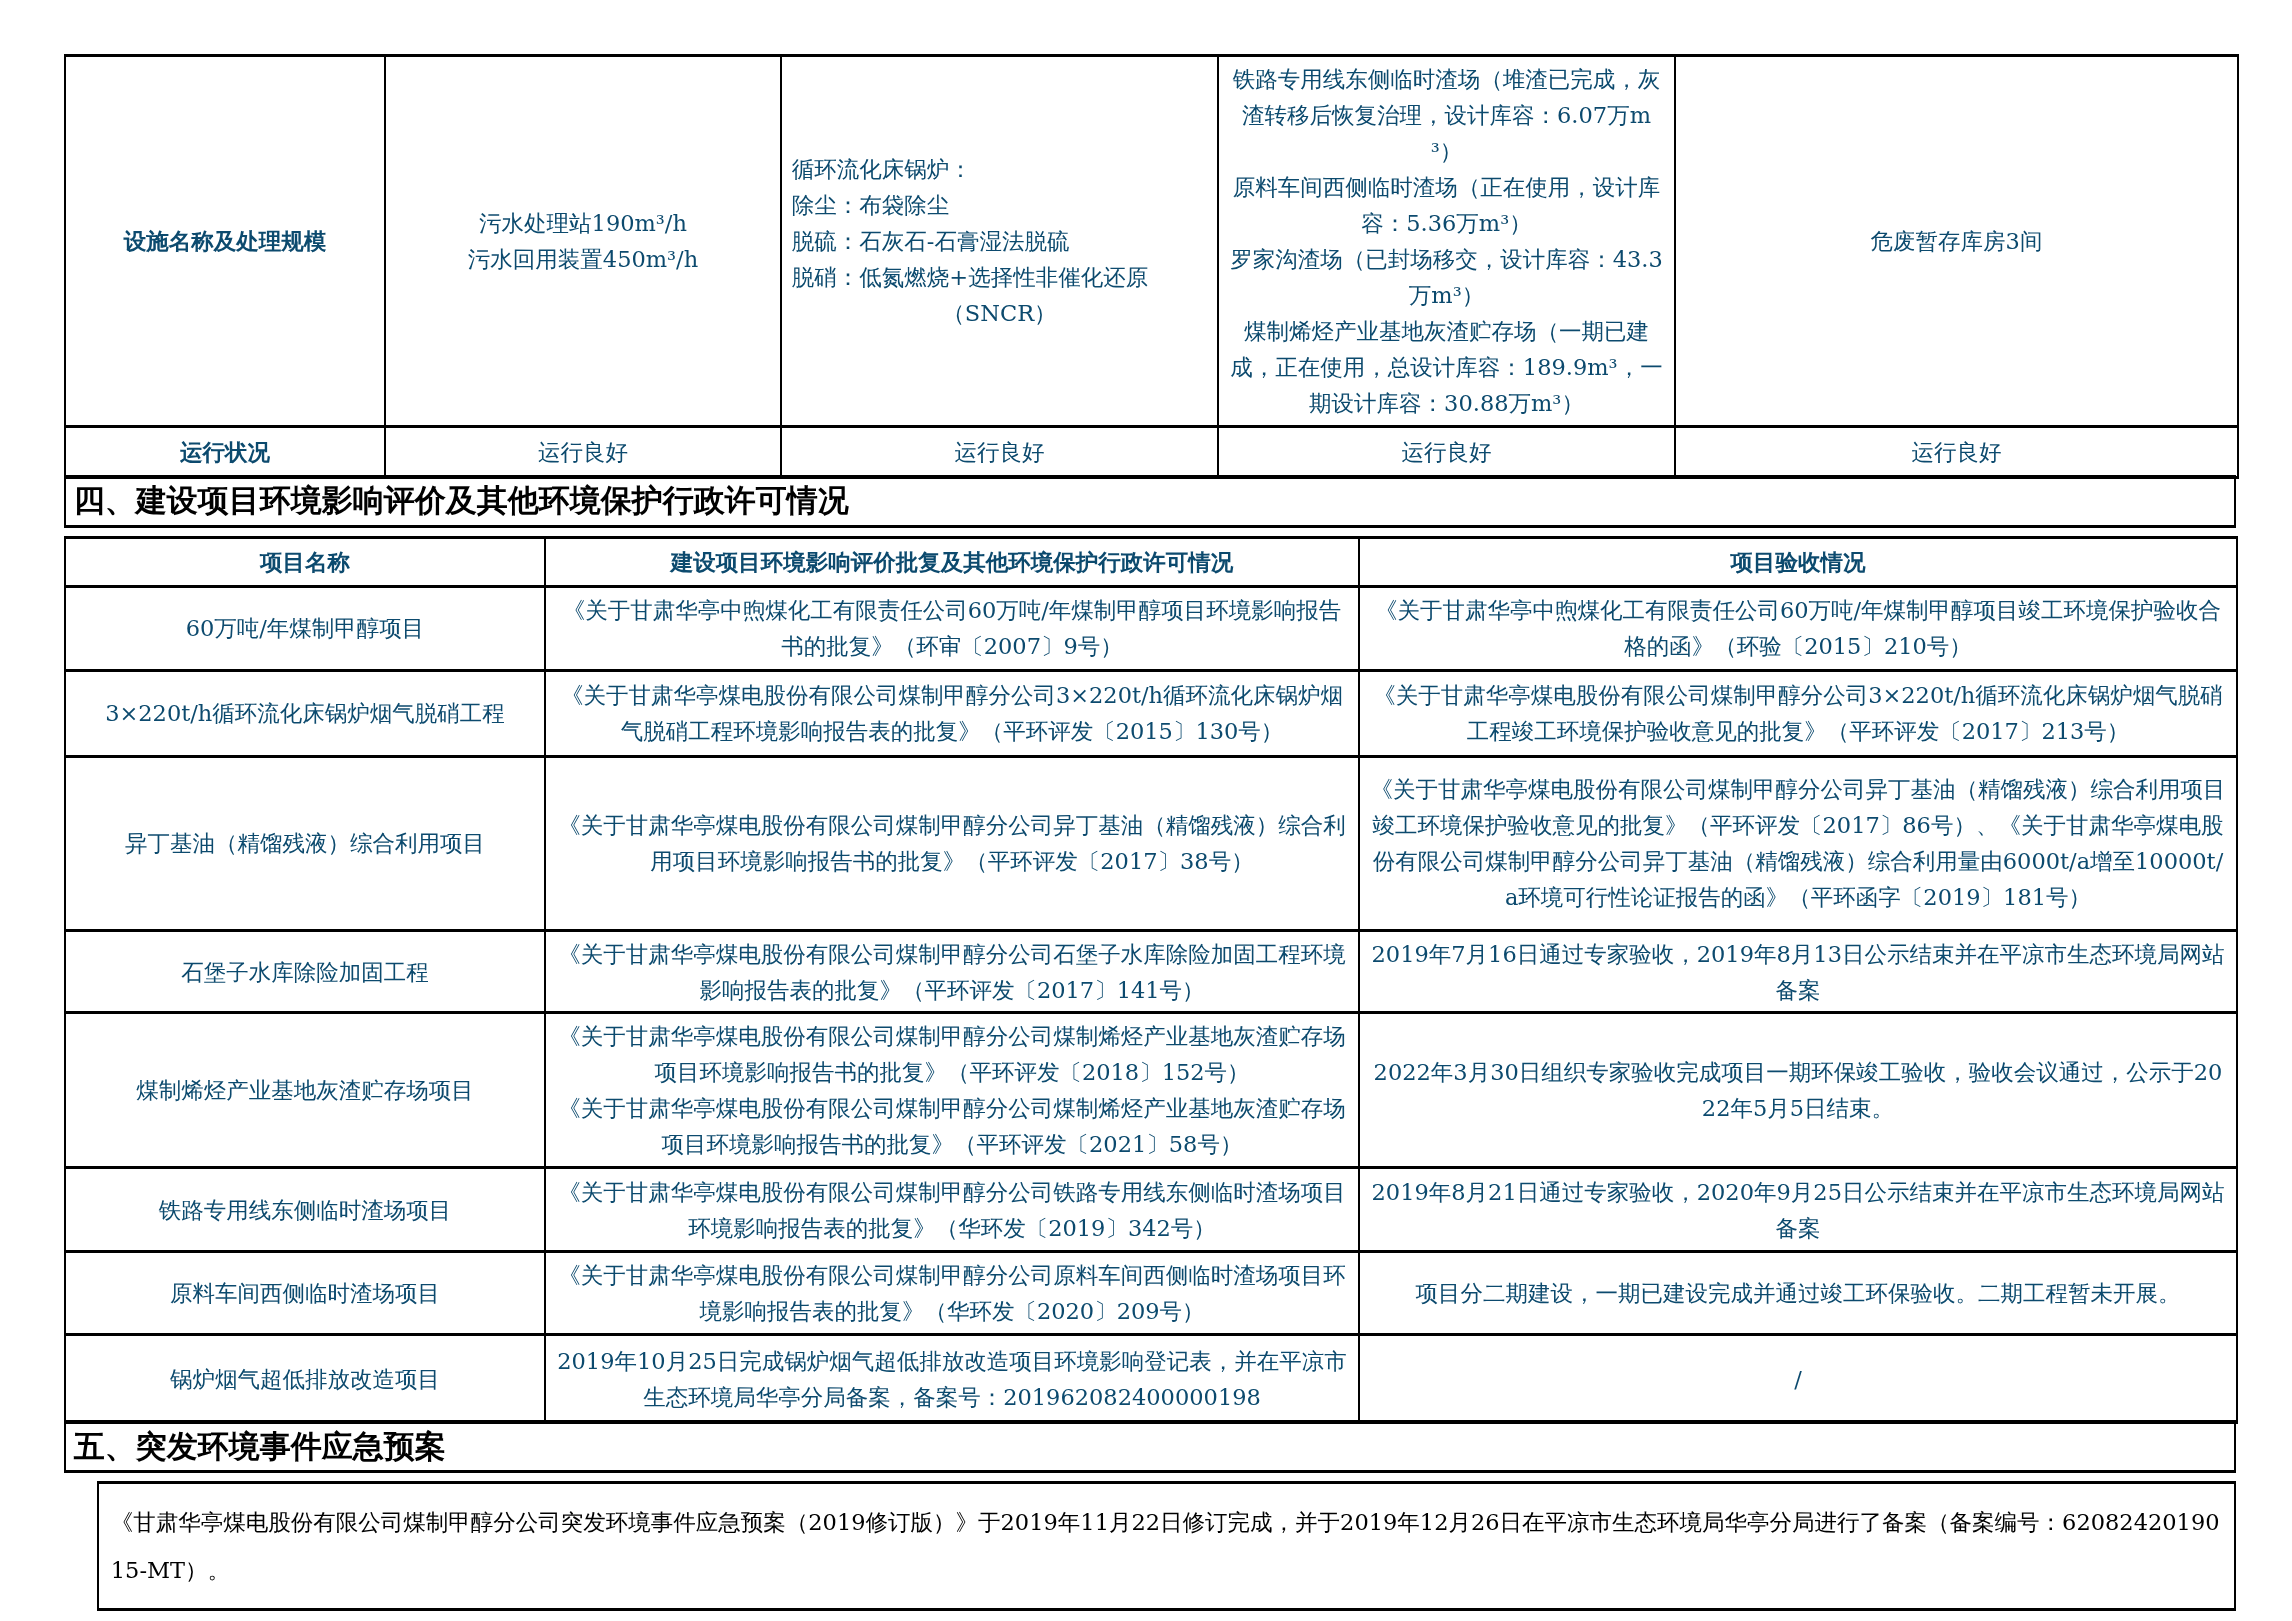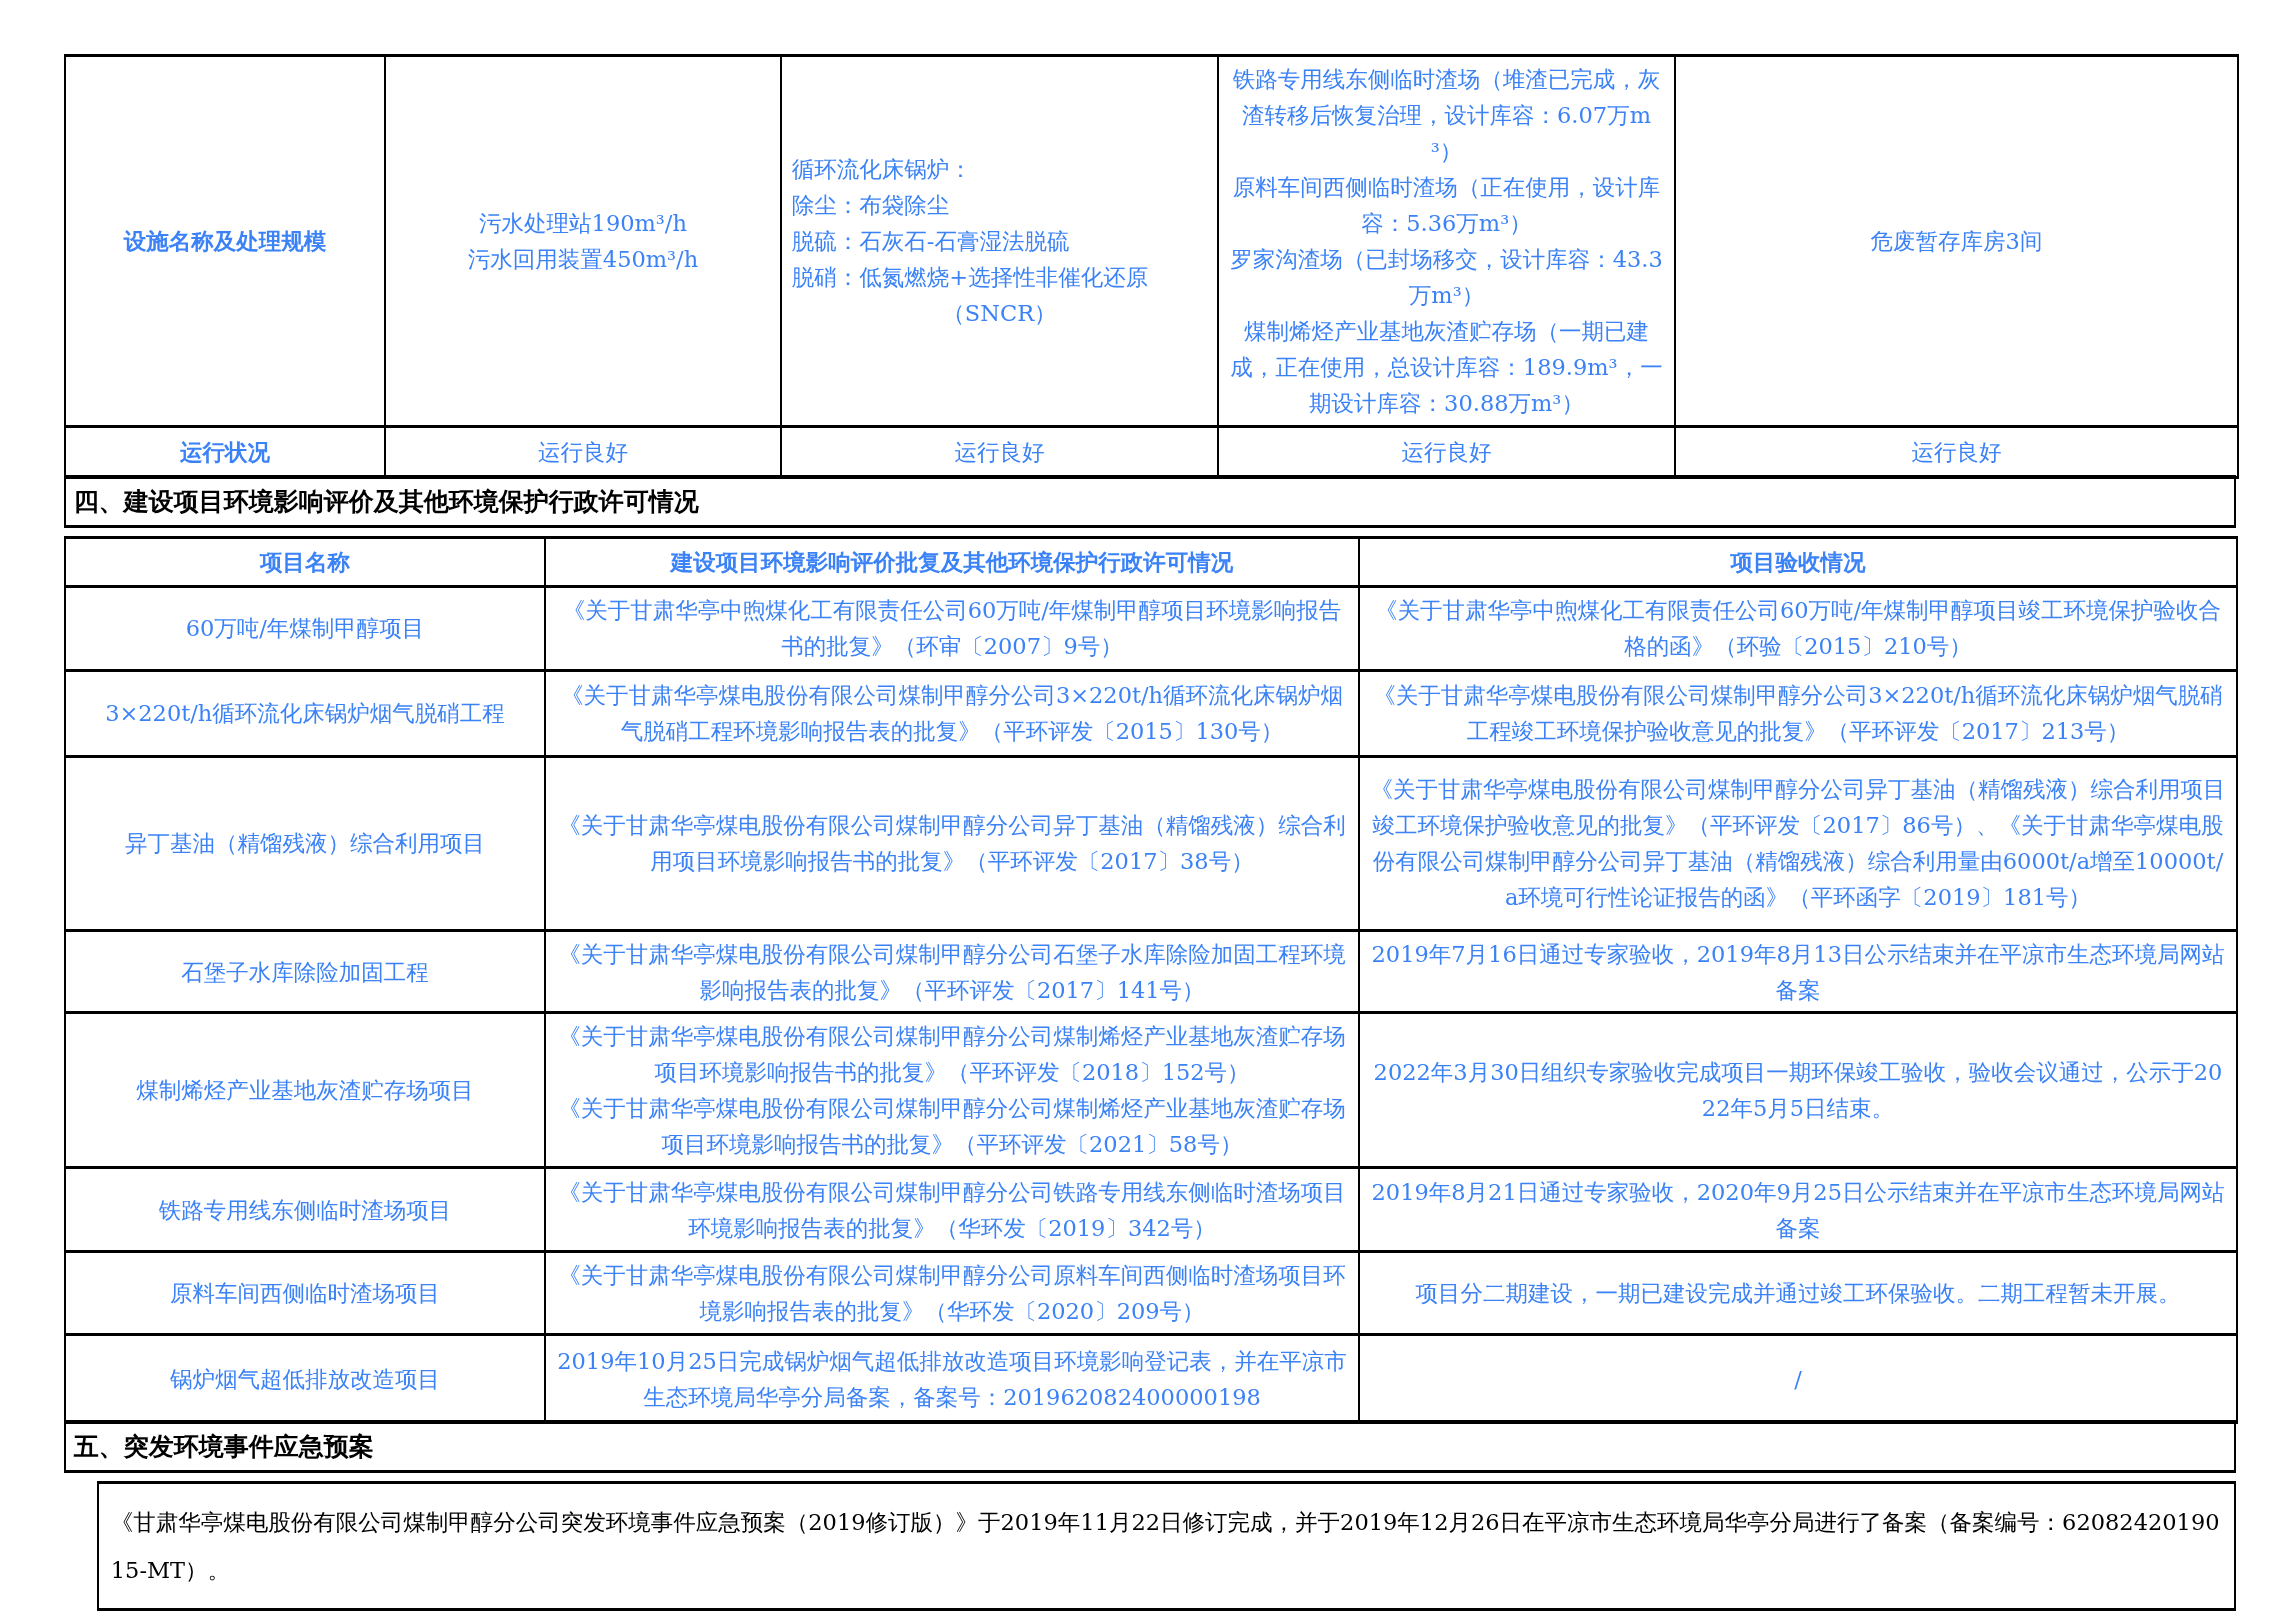--- a/index.html
+++ b/index.html
@@ -17,36 +17,36 @@
   table { border-collapse: collapse; table-layout: fixed; width: 2172px; }
   td {
     border: 2px solid #000;
     border-top-width: 3.9px;
     border-bottom-width: 3.9px;
     vertical-align: middle;
     text-align: center;
     font-size: 22.5px;
     line-height: 1.6;
     padding: 3.9px 9.8px;
-    color: #3b82f6;
+    color: #0c4a6e;
     word-break: break-all;
   }
   .bold { font-weight: bold; }
   .left-cell { text-align: left; margin-left: 42px; }
   .center-line { text-align: center; }
   .bar {
     border: 2px solid #000;
     border-top-width: 3.9px;
     border-bottom-width: 3.9px;
     margin-top: -3.9px;
     height: 53px;
     display: flex;
     align-items: center;
     font-weight: bold;
-    font-size: 25px;
+    font-size: 31px;
     padding: 0 7.8px;
   }
   .tbl2 { margin-top: 7.8px; }
   .bar-shared { margin-top: -3.9px; }
   .footer-box {
     border: 2px solid #000;
     border-top-width: 3.9px;
     border-bottom-width: 3.9px;
     margin-top: 7.8px;
     min-height: 120px;

